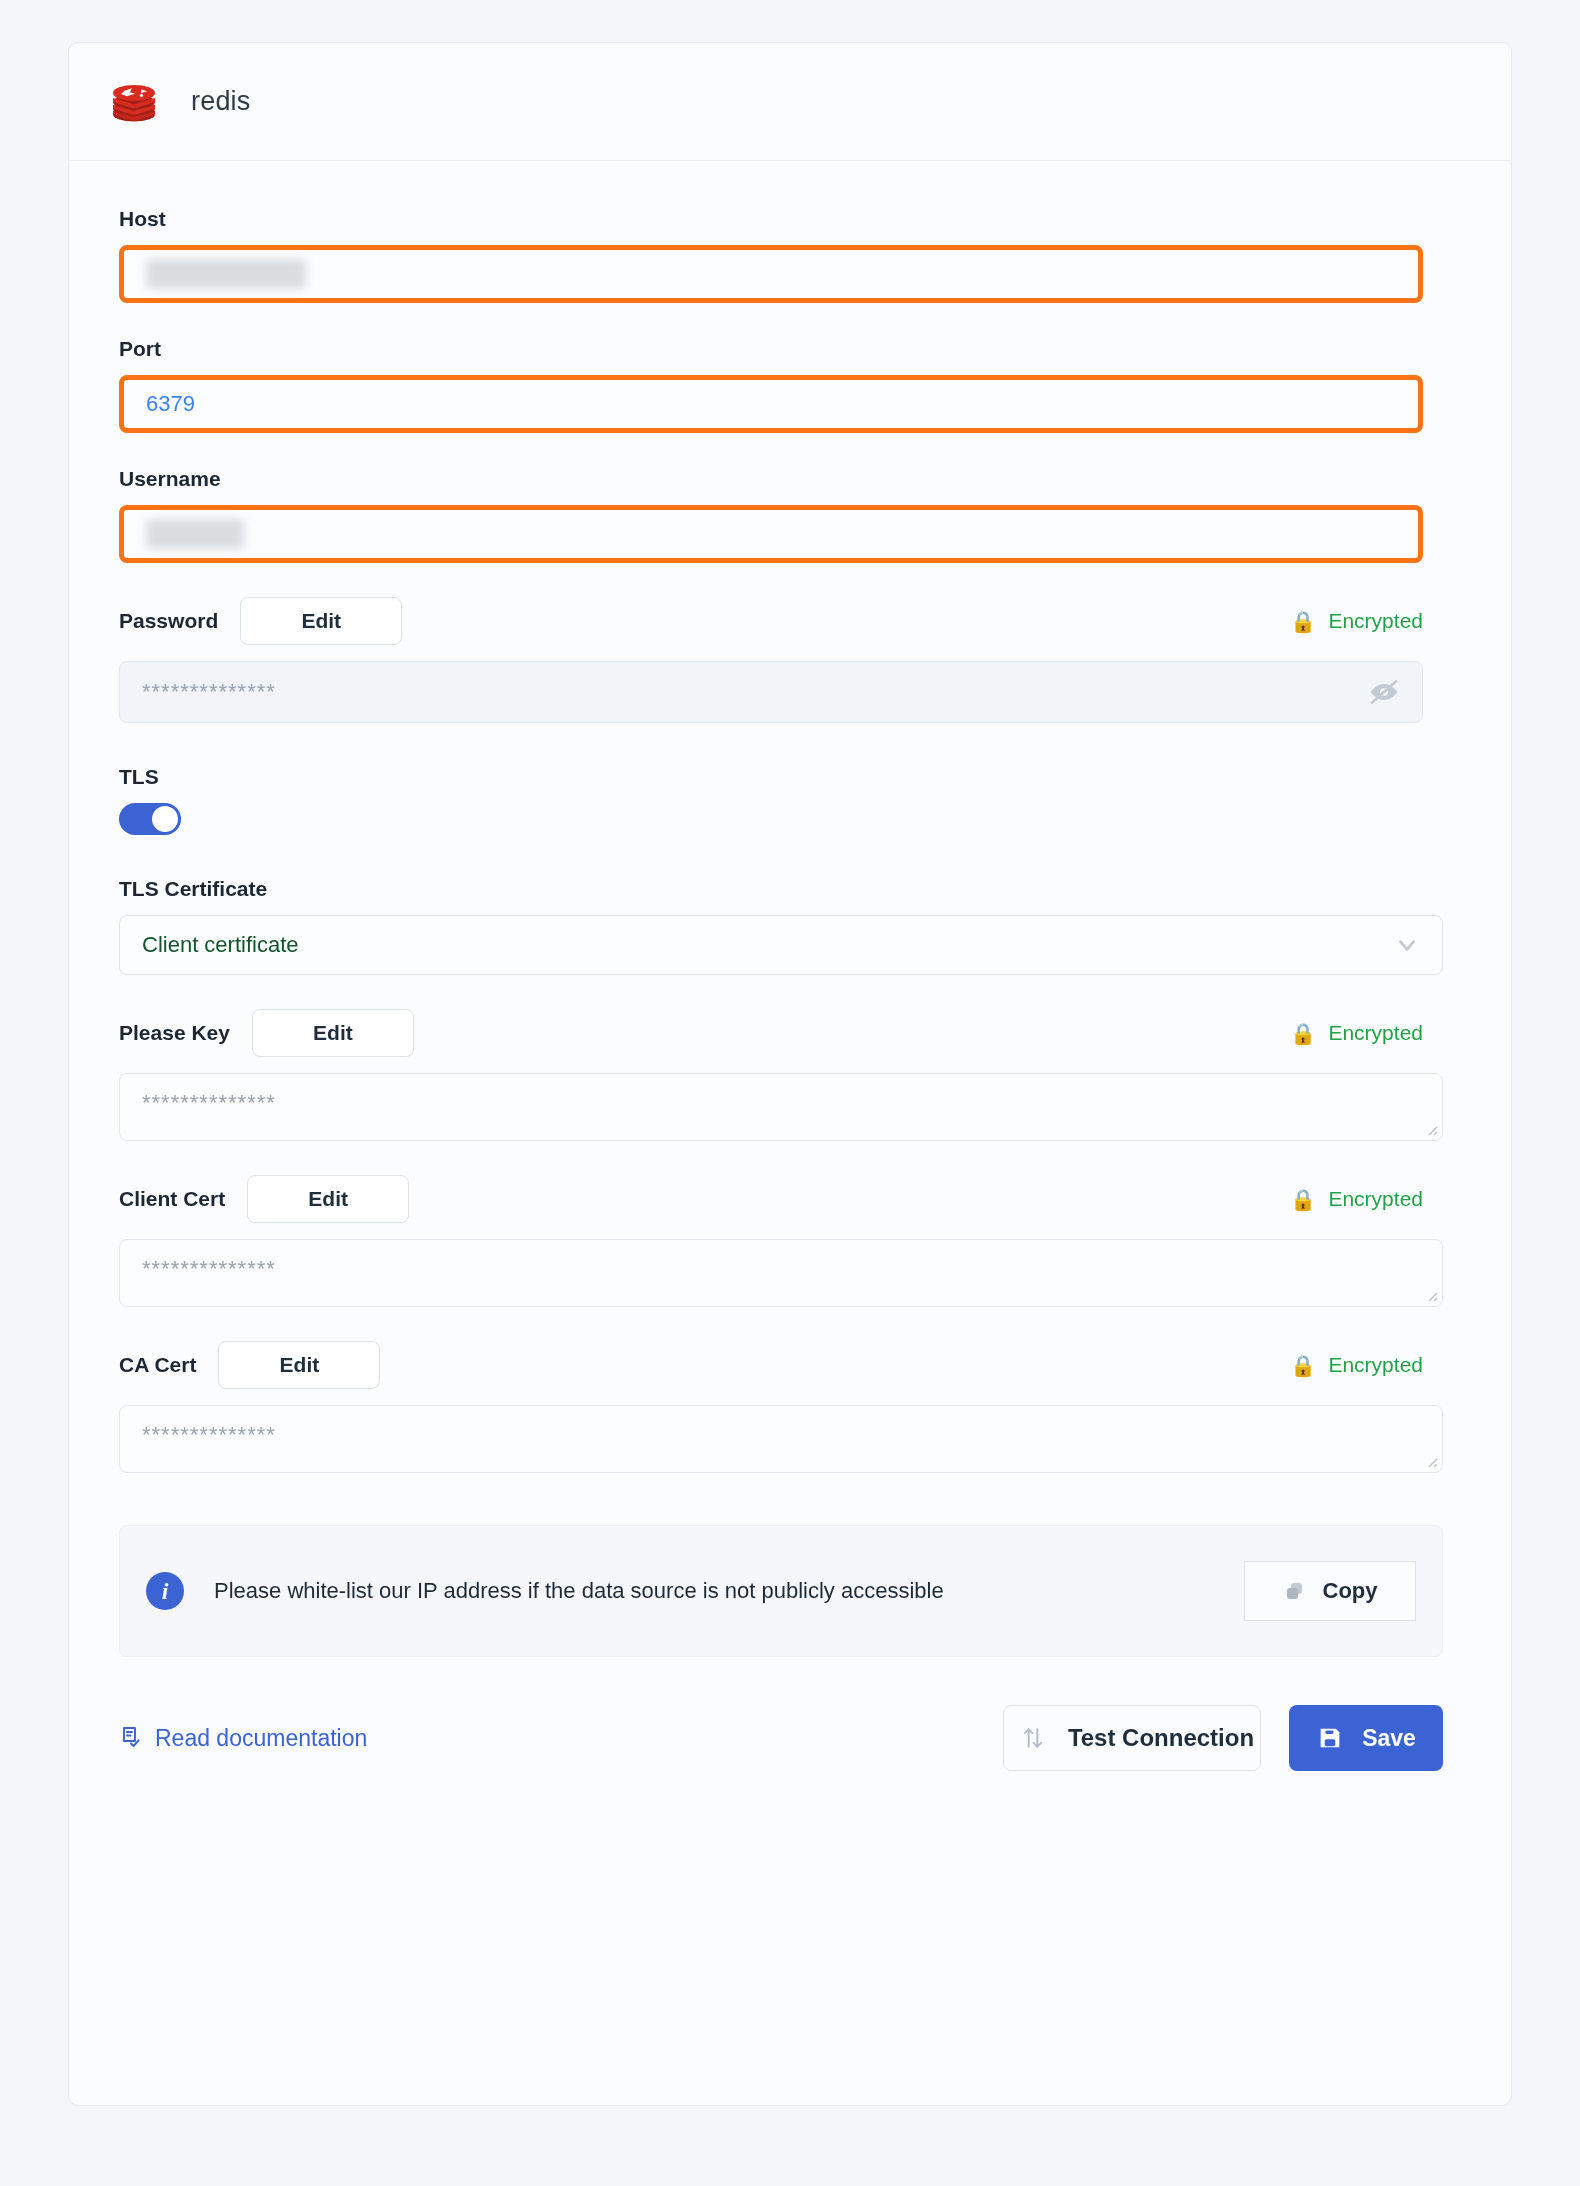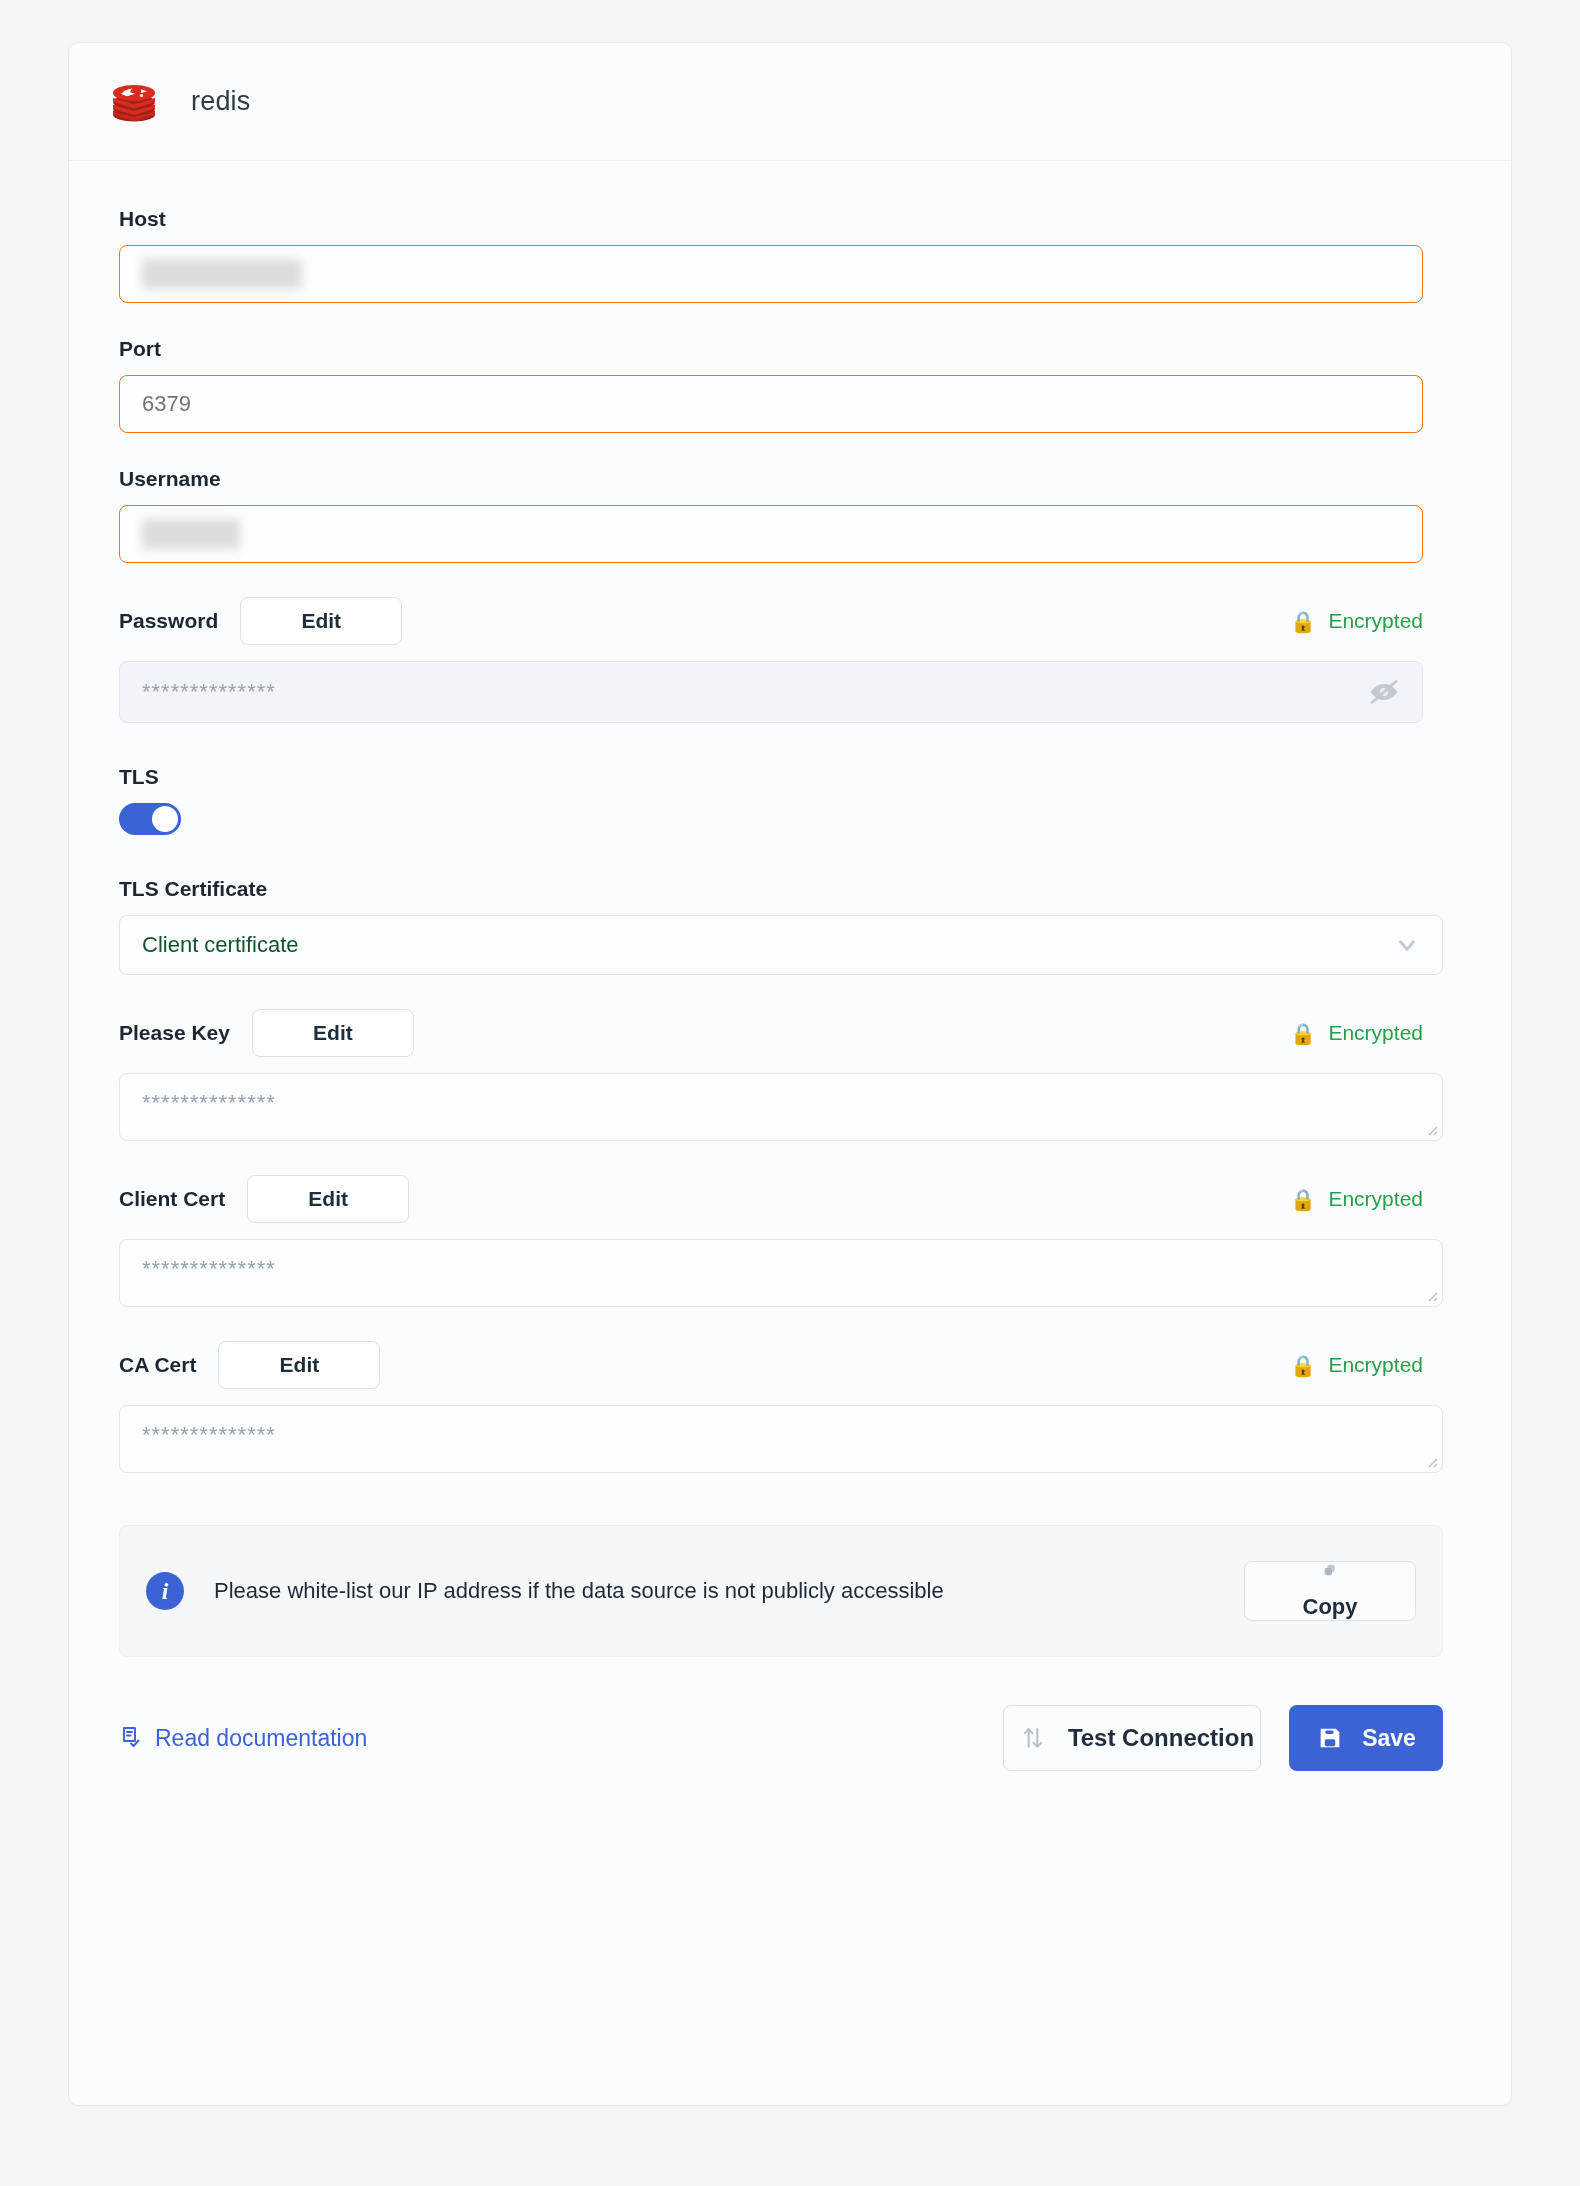--- a/index.html
+++ b/index.html
@@ -47,28 +47,28 @@
     font-size: 21px;
     font-weight: bold;
     color: #1d2733;
     margin-bottom: 14px;
     display: block;
   }
 
   .text-input {
     width: 1304px;
     height: 58px;
-    border: 1px solid #f97316;
+    border: 5px solid #f97316;
     border-radius: 8px;
     background: #fcfdfe;
     display: flex;
     align-items: center;
     padding: 0 22px;
     font-size: 22px;
-    color: #737373;
+    color: #3b82f6;
   }
   .text-input.readonly { background: #fcfdfe; }
 
   .blur-val {
     height: 30px;
     border-radius: 3px;
     background: #d9dbde;
     filter: blur(5px);
     opacity: .95;
   }
@@ -238,32 +238,31 @@
     font-size: 22px;
     color: #1f2a37;
     line-height: 1.6;
     max-width: 810px;
   }
   .copy-btn {
     margin-left: auto;
     min-width: 172px;
     height: 60px;
     border: 1px solid #dde1e8;
-    border-radius: 8px;
+    border-radius: 0;
     background: #fbfcfd;
     font-family: "Liberation Sans", sans-serif;
     font-size: 22px;
     font-weight: bold;
     color: #1f2d3d;
     display: flex;
     align-items: center;
     justify-content: center;
     gap: 16px;
     cursor: pointer;
-    flex-direction: column;
   }
 
   
   .footer {
     margin-top: 48px;
     width: 1324px;
     display: flex;
     align-items: center;
   }
   .doc-link {

